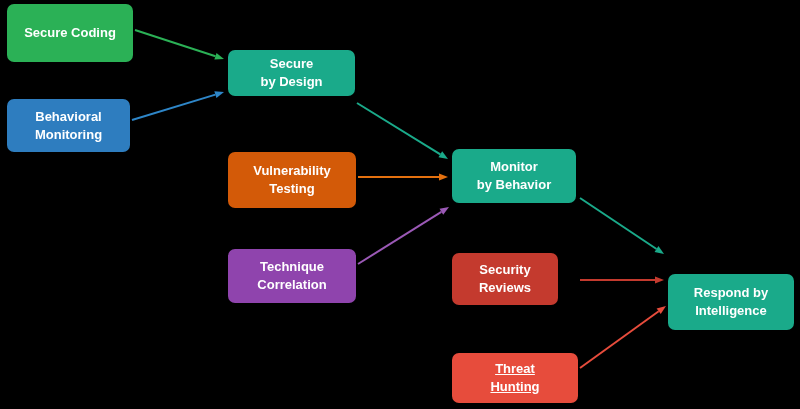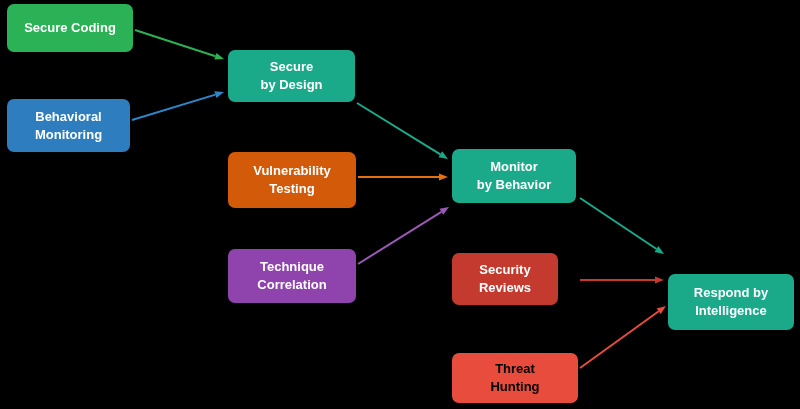--- a/index.html
+++ b/index.html
@@ -55,48 +55,48 @@
       <polygon points="448,177 439,180.5 439,173.5" fill="#e4710f"></polygon>
       <line x1="358" y1="264" x2="441.37272775670266" y2="211.77752217437305" stroke="#9b59b6" stroke-width="2"></line>
       <polygon points="449,207 443.2306530467366,214.743683602322 439.5148024666687,208.8113607464241" fill="#9b59b6"></polygon>
       <line x1="580" y1="198" x2="656.5115473509594" y2="249.00769823397295" stroke="#1aaa8a" stroke-width="2"></line>
       <polygon points="664,254 654.570096664171,251.9198742641554 658.4529980377478,246.0955222037905" fill="#1aaa8a"></polygon>
       <line x1="580" y1="280" x2="655" y2="280" stroke="#c43a2e" stroke-width="2"></line>
       <polygon points="664,280 655,283.5 655,276.5" fill="#c43a2e"></polygon>
       <line x1="580" y1="368" x2="658.6994125912735" y2="311.2632141783842" stroke="#e74c3c" stroke-width="2"></line>
       <polygon points="666,306 660.7462181050895,314.10233150400006 656.6526070774574,308.42409685276834" fill="#e74c3c"></polygon>
     </svg>
-<div class="node" style="left: 7px; top: 4px; width: 126px; height: 48px; background: rgb(43, 177, 86); color: rgb(255, 255, 255);">
+<div class="node" style="left: 7px; top: 4px; width: 126px; height: 58px; background: rgb(43, 177, 86); color: rgb(255, 255, 255);">
       <span class="node-label">Secure Coding</span>
     </div>
     <div class="node" style="left: 7px; top: 99px; width: 123px; height: 53px; background: rgb(46, 125, 191); color: rgb(255, 255, 255);">
       <span class="node-label">Behavioral
 Monitoring</span>
     </div>
-    <div class="node" style="left: 228px; top: 50px; width: 127px; height: 52px; background: rgb(26, 170, 138); color: rgb(255, 255, 255);">
+    <div class="node" style="left: 228px; top: 50px; width: 127px; height: 46px; background: rgb(26, 170, 138); color: rgb(255, 255, 255);">
       <span class="node-label">Secure
 by Design</span>
     </div>
     <div class="node" style="left: 228px; top: 152px; width: 128px; height: 56px; background: rgb(211, 90, 8); color: rgb(255, 255, 255);">
       <span class="node-label">Vulnerability
 Testing</span>
     </div>
     <div class="node" style="left: 228px; top: 249px; width: 128px; height: 54px; background: rgb(143, 68, 173); color: rgb(255, 255, 255);">
       <span class="node-label">Technique
 Correlation</span>
     </div>
     <div class="node" style="left: 452px; top: 149px; width: 124px; height: 54px; background: rgb(26, 170, 138); color: rgb(255, 255, 255);">
       <span class="node-label">Monitor
 by Behavior</span>
     </div>
     <div class="node" style="left: 452px; top: 253px; width: 106px; height: 52px; background: rgb(196, 58, 46); color: rgb(255, 255, 255);">
       <span class="node-label">Security
 Reviews</span>
     </div>
-    <div class="node" style="left: 452px; top: 353px; width: 126px; height: 50px; background: rgb(231, 76, 60); color: #000000;">
+    <div class="node" style="left: 452px; top: 353px; width: 126px; height: 50px; background: rgb(231, 76, 60); color: #ffffff; text-decoration: underline;">
       <span class="node-label">Threat
 Hunting</span>
     </div>
     <div class="node" style="left: 668px; top: 248px; width: 126px; height: 56px; background: rgb(26, 170, 138); color: rgb(255, 255, 255); margin-top: 26px;">
       <span class="node-label">Respond by
 Intelligence</span>
     </div>
   </div>
 
 </body></html>

